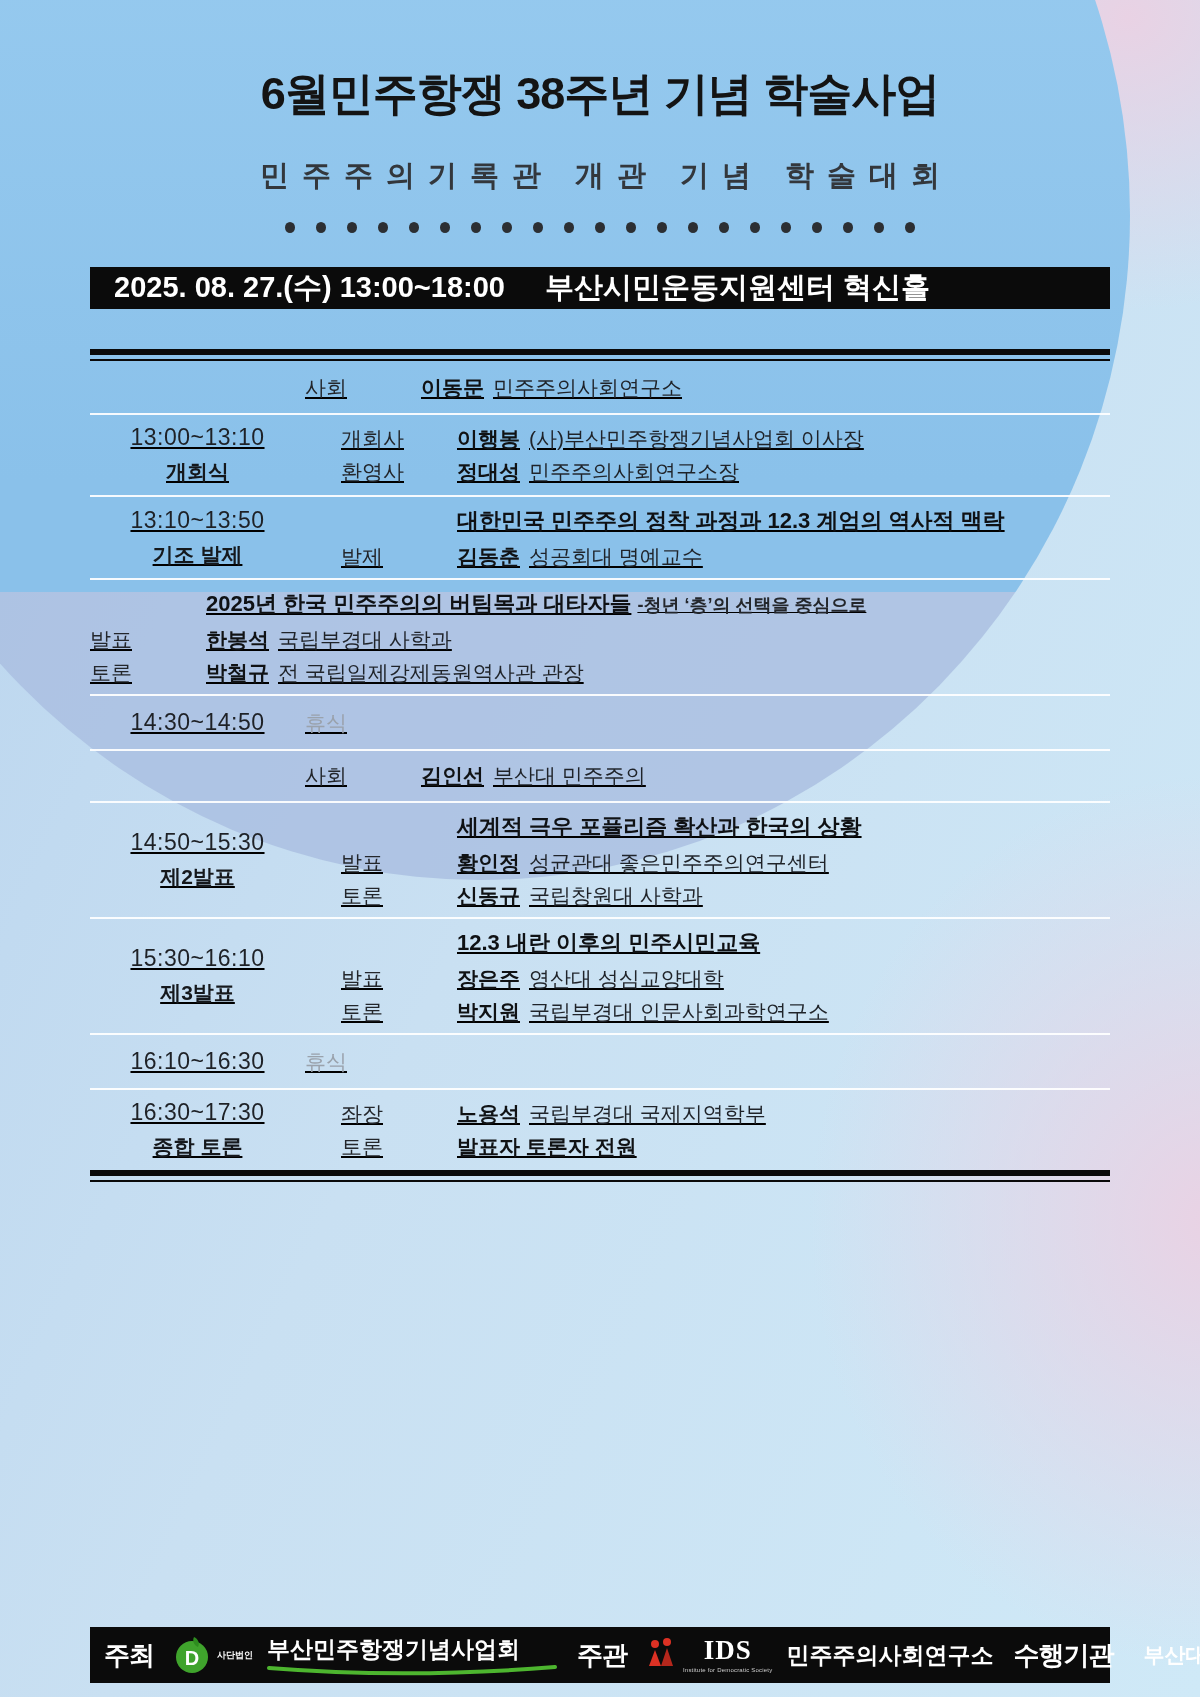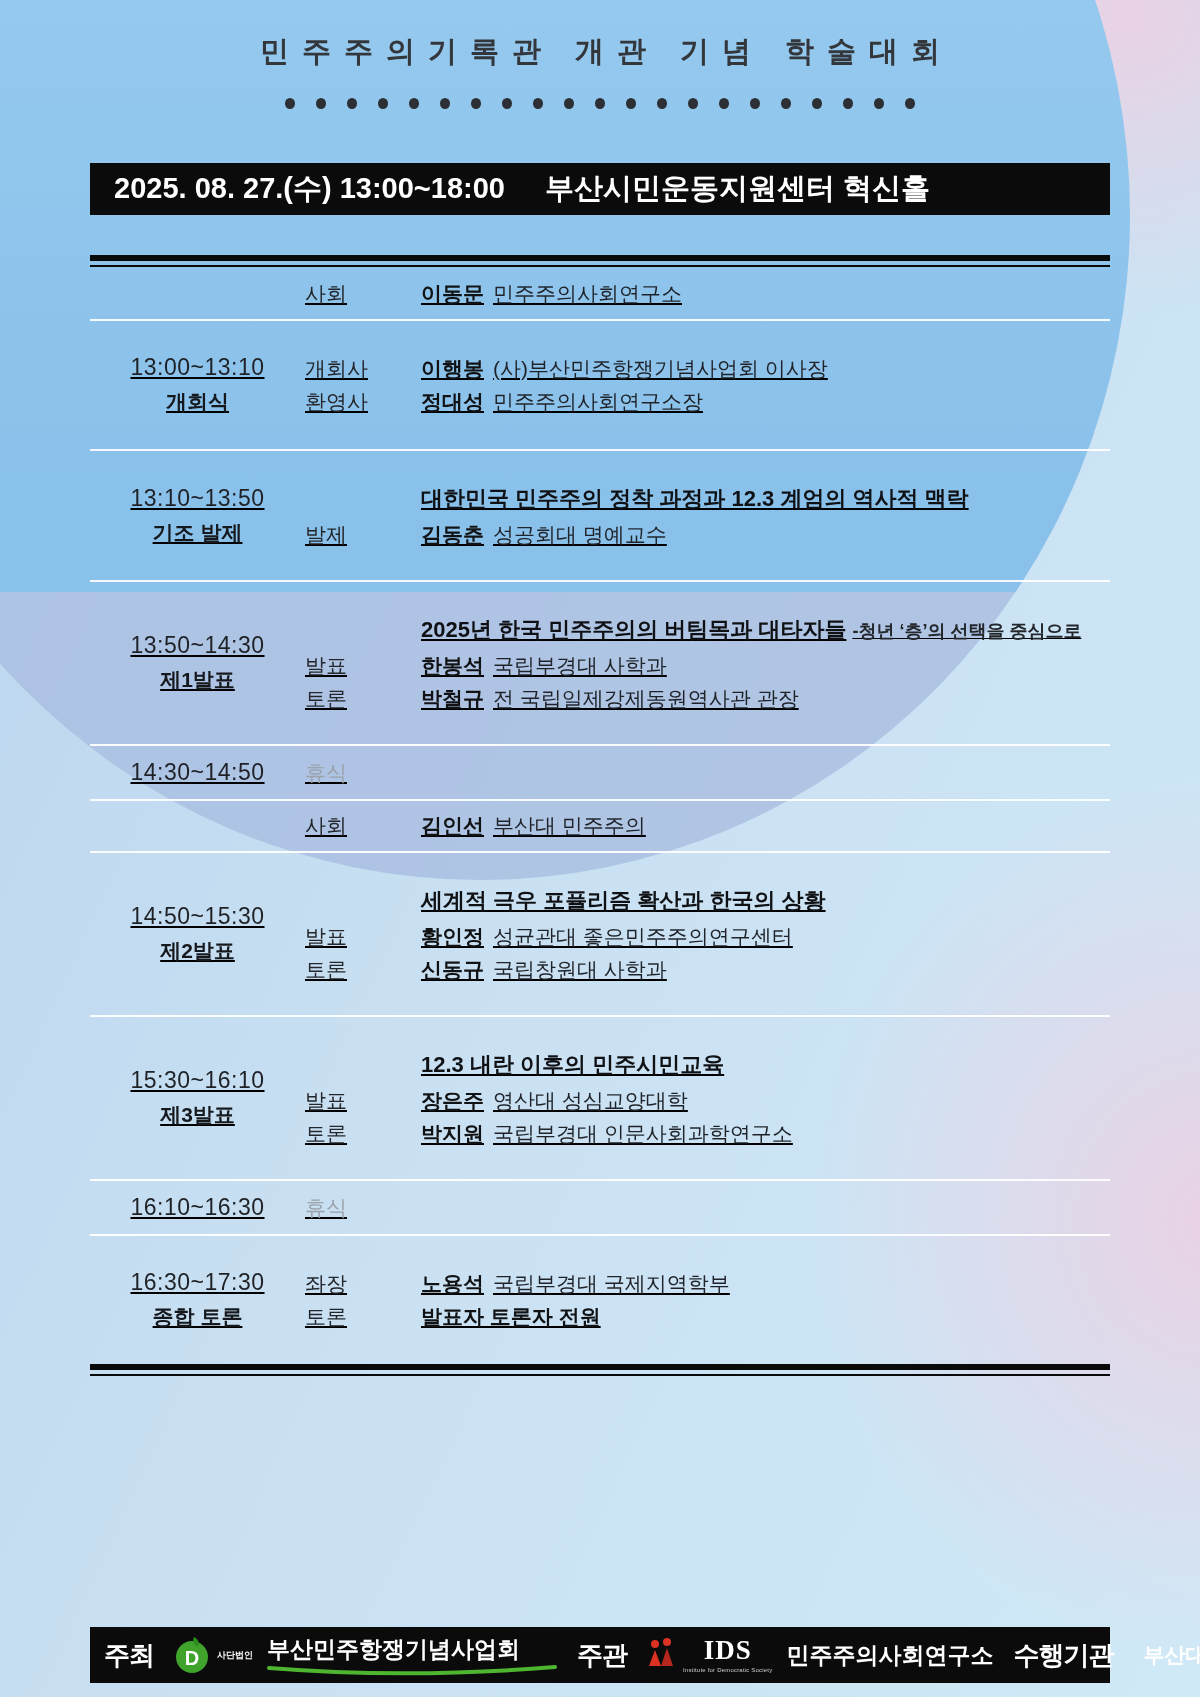--- a/index.html
+++ b/index.html
@@ -31,21 +31,21 @@
     color:var(--ink);letter-spacing:-1px;}
   .hdr-sub{margin-top:32px;text-align:center;font-size:29px;font-weight:700;
     color:var(--sub-ink);letter-spacing:13px;text-indent:13px;}
   .dots{margin-top:26px;display:flex;justify-content:center;gap:21px;}
   .dots span{width:10px;height:11px;border-radius:50%;background:#2c2f33;display:inline-block;}
   
   .hero{margin-top:48px;margin-left:10px;color:var(--white);}
   .hero-l1{font-size:86px;font-weight:800;letter-spacing:-2px;line-height:1.0;}
   .hero-l2{margin-top:14px;font-size:57px;font-weight:800;letter-spacing:-1px;line-height:1.05;}
   
-  .info-bar{margin-top:54px;height:52px;background:var(--bar-black);display:flex;
+  .info-bar{margin-top:34px;height:42px;background:var(--bar-black);display:flex;
     align-items:center;color:var(--white);font-weight:700;font-size:29px;padding:0 24px;gap:40px;white-space:nowrap;}
   
   .dline{margin-top:40px;}
   .dline .thick{height:6px;background:#0a0a0a;}
   .dline .thin{height:2px;background:#0a0a0a;margin-top:4px;}
   .dline.bottom{margin-top:0;}
   .schedule{margin-top:2px;text-decoration:underline;}
   .section{display:flex;align-items:center;padding:13px 0;border-bottom:2px solid rgba(255,255,255,.92);}
   .section:last-child{border-bottom:none;}
   .time-col{width:215px;flex:0 0 215px;display:flex;flex-direction:column;align-items:center;gap:7px;}
@@ -53,21 +53,21 @@
   .time-label{font-size:21px;font-weight:800;color:#15181c;}
   .body-col{flex:1;display:flex;flex-direction:column;gap:9px;}
   .line{font-size:21px;color:#1c1f24;line-height:24px;display:flex;align-items:baseline;}
   .role{display:inline-block;width:80px;flex:0 0 80px;text-align:justify;text-align-last:justify;
     color:#23262b;}
   .role.break{color:var(--break-gray);}
   .name{font-weight:800;margin-left:36px;color:#101214;}
   .affil{margin-left:9px;color:#1f2329;}
   .title-line{margin-left:116px;font-size:22px;font-weight:800;color:#0f1114;display:flex;align-items:baseline;text-align:right;}
   .title-suffix{font-size:18px;font-weight:600;margin-left:6px;color:#23262b;}
-  .pad-extra{padding:33px 0;}
+  .pad-extra{padding:9px 0;gap:36px;}
   
   .footer-bar{position:absolute;left:90px;top:1627px;width:1020px;height:56px;background:var(--bar-black);
     display:flex;align-items:center;color:var(--white);padding:8px 14px;gap:10px;white-space:nowrap;}
   .f-label{font-size:26px;font-weight:800;letter-spacing:-1px;}
   .f-org{font-size:23px;font-weight:600;}
   .green-wrap{display:flex;align-items:center;gap:5px;margin:0 4px 0 8px;}
   .tiny-stack{font-size:9px;line-height:10px;font-weight:600;}
   .org-swoosh-wrap{display:flex;flex-direction:column;}
   .ids-wrap{display:flex;align-items:center;gap:4px;margin:0 4px 0 8px;}
   .ids-text{display:flex;flex-direction:column;align-items:center;line-height:1;}
@@ -80,20 +80,21 @@
 
 <div class="page">
   <div class="clip-top">
     <div class="big-circle"></div>
   </div>
   <div class="clip-bottom">
     <div class="big-circle"></div>
   </div>
 
   <div class="content">
+    <div class="hdr-title">6월민주항쟁 38주년 기념 학술사업</div>
     <div class="hdr-sub">민주주의기록관 개관 기념 학술대회</div>
     <div class="dots" id="dots-row">
         <span></span>
         <span></span>
         <span></span>
         <span></span>
         <span></span>
         <span></span>
         <span></span>
         <span></span>
@@ -164,24 +165,20 @@
           <div class="title-line">대한민국 민주주의 정착 과정과 12.3 계엄의 역사적 맥락</div>
           <div class="line">
             <span class="role">발제</span>
             <span class="name">김동춘</span>
             <span class="affil">성공회대 명예교수</span>
           </div>
         </div>
       </div>
 
       <div class="section pad-extra">
-        <div class="time-col">
-          <span class="time">13:50~14:30</span>
-          <span class="time-label">제1발표</span>
-        </div>
         <div class="body-col">
           <div class="title-line">
             <span>2025년 한국 민주주의의 버팀목과 대타자들</span>
             <span class="title-suffix">-청년 ‘층’의 선택을 중심으로</span>
           </div>
           <div class="line">
             <span class="role">발표</span>
             <span class="name">한봉석</span>
             <span class="affil">국립부경대 사학과</span>
           </div>

